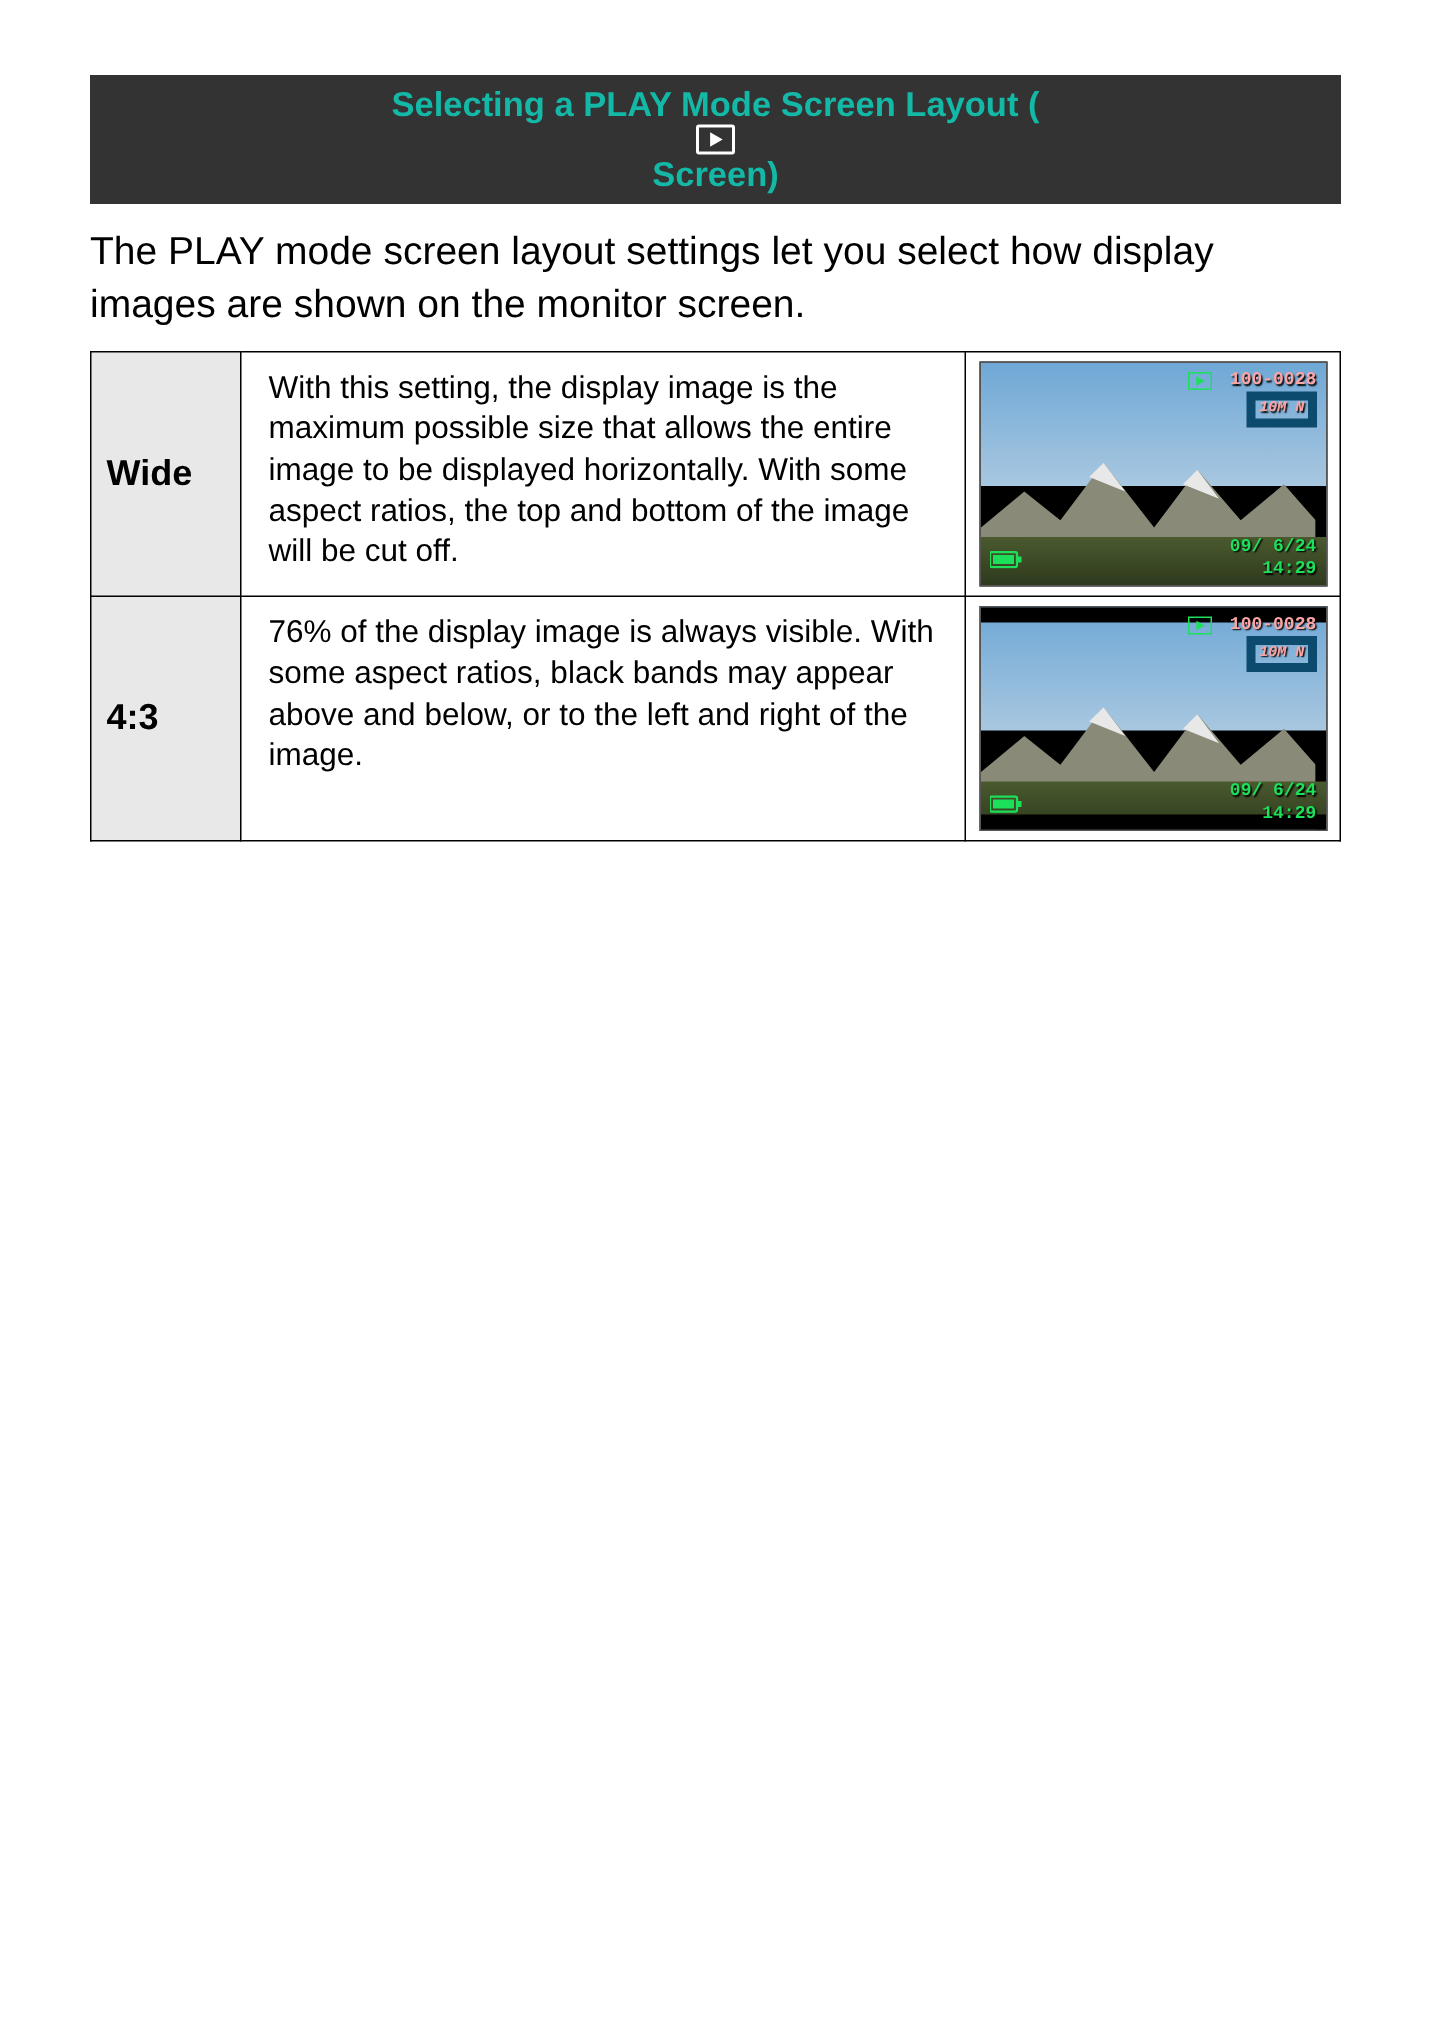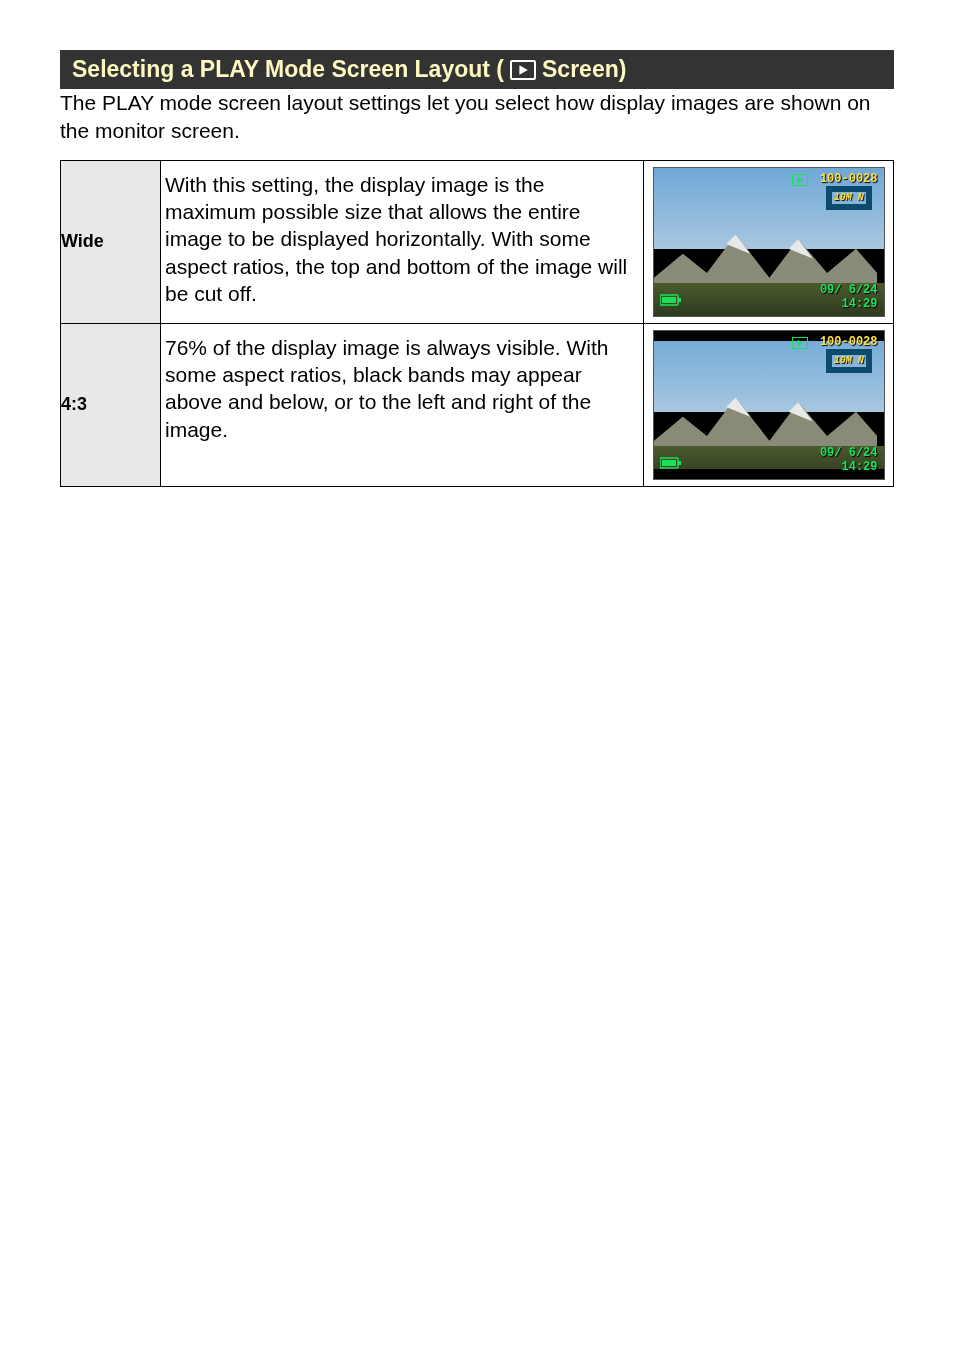--- a/index.html
+++ b/index.html
@@ -1,48 +1,48 @@
 <!DOCTYPE html>
 <html><head>
 <meta charset="utf-8">
 <style>
   * { box-sizing: border-box; margin: 0; padding: 0; }
   html, body { width: 954px; height: 1357px; background: #fff; font-family: Arial, Helvetica, sans-serif; color: #000; }
   .page { width: 954px; height: 1357px; position: relative; padding: 50px 60px 0 60px; }
 
-  .title-bar { background: #333; color: #fef9c3; font-size: 23px; font-weight: bold; padding: 6px 12px; display: flex; align-items: center; }
+  .title-bar { background: #333; color: #14b8a6; font-size: 23px; font-weight: bold; padding: 6px 12px; margin-bottom: 14px; display: flex; align-items: center; flex-direction: column; }
   .play-icon-inline { display: inline-flex; align-items: center; justify-content: center; width: 26px; height: 20px; border: 2px solid #fff; border-radius: 2px; margin: 0 6px; vertical-align: middle; }
   .play-icon-inline svg { display: block; }
 
   .proc-row { display: flex; align-items: center; margin-bottom: 8px; }
   .proc-bar { width: 8px; height: 26px; background: #9cc; margin-right: 4px; }
   .proc-chip { background: #aaa; color: #fff; font-size: 18px; font-weight: bold; padding: 2px 14px 2px 10px; border-radius: 0 14px 14px 0; }
 
   .nav-line { font-size: 21px; font-weight: bold; margin-bottom: 6px; display: flex; align-items: center; flex-wrap: wrap; }
   .nav-line .arrow { margin: 0 8px; display: inline-block; }
   .nav-line .arrow svg { display: block; }
   .small-play-icon { display: inline-flex; width: 24px; height: 18px; border: 2px solid #000; border-radius: 2px; align-items: center; justify-content: center; margin-right: 4px; }
   .small-play-icon svg { display: block; }
 
-  .desc { font-size: 21px; line-height: 1.35; margin-bottom: 14px; }
+  .desc { font-size: 26px; line-height: 1.35; margin-bottom: 14px; }
 
   table.layout { width: 100%; border-collapse: collapse; }
   table.layout td { border: 1px solid #000; vertical-align: top; }
-  table.layout td.label { background: #e8e8e8; font-weight: bold; font-size: 18px; width: 100px; vertical-align: middle; }
-  table.layout td.text { font-size: 21px; line-height: 1.3; padding: 10px 4px; }
+  table.layout td.label { background: #e8e8e8; font-weight: bold; font-size: 24px; padding: 10px; width: 100px; vertical-align: middle; }
+  table.layout td.text { font-size: 21px; line-height: 1.3; padding: 10px 18px; }
   table.layout td.imgcell { width: 250px; padding: 6px; text-align: center; }
 
   
   .mock { width: 232px; height: 150px; position: relative; border: 1px solid #555; background: #000; overflow: hidden; margin: 0 auto; }
   .mock .sky { position: absolute; left: 0; right: 0; top: 0; height: 55%; background: linear-gradient(#6fa8d6, #a8c7e0); }
   .mock .mtn { position: absolute; left: 0; right: 0; bottom: 0; height: 65%; }
   .mock .ground { position: absolute; left: 0; right: 0; bottom: 0; height: 22%; background: linear-gradient(#4a5a2e, #2e3a1e); }
   .mock.narrow .blk-top { position: absolute; left: 0; right: 0; top: 0; height: 10px; background: #000; z-index: 3; }
   .mock.narrow .blk-bot { position: absolute; left: 0; right: 0; bottom: 0; height: 10px; background: #000; z-index: 3; }
-  .overlay-tr { position: absolute; top: 4px; right: 6px; text-align: center; font-family: "Courier New", monospace; font-size: 12px; color: #fde047; font-weight: bold; line-height: 1.2; text-shadow: 1px 1px 1px #000; z-index: 5; }
+  .overlay-tr { position: absolute; top: 4px; right: 6px; text-align: right; font-family: "Courier New", monospace; font-size: 12px; color: #fca5a5; font-weight: bold; line-height: 1.2; text-shadow: 1px 1px 1px #000; z-index: 5; }
   .overlay-br { position: absolute; bottom: 4px; right: 6px; text-align: right; font-family: "Courier New", monospace; font-size: 12px; color: #1de05a; font-weight: bold; line-height: 1.2; text-shadow: 1px 1px 1px #000; z-index: 5; margin-left: 20px; }
   .overlay-br.yellowish { color: #1de05a; }
   .overlay-tr .badge { display: inline-block; border: 6px solid #0c4a6e; padding: 0 2px; font-size: 10px; font-style: italic; }
   .overlay-tl-play { position: absolute; top: 6px; left: 60%; width: 16px; height: 12px; border: 1px solid #1de05a; display: flex; align-items: center; justify-content: center; z-index: 5; }
   .overlay-tl-play svg { display: block; }
   .overlay-bl { position: absolute; bottom: 6px; left: 6px; z-index: 5; }
 
   .footer { position: absolute; bottom: 40px; left: 60px; right: 60px; border-top: 3px solid #bbb; padding-top: 8px; display: flex; justify-content: space-between; align-items: center; font-size: 14px; color: #333; }
   .footer .pg { position: absolute; left: 50%; transform: translateX(-50%); font-size: 16px; }
   .footer .right { color: #555; font-size: 14px; margin-left: auto; }

